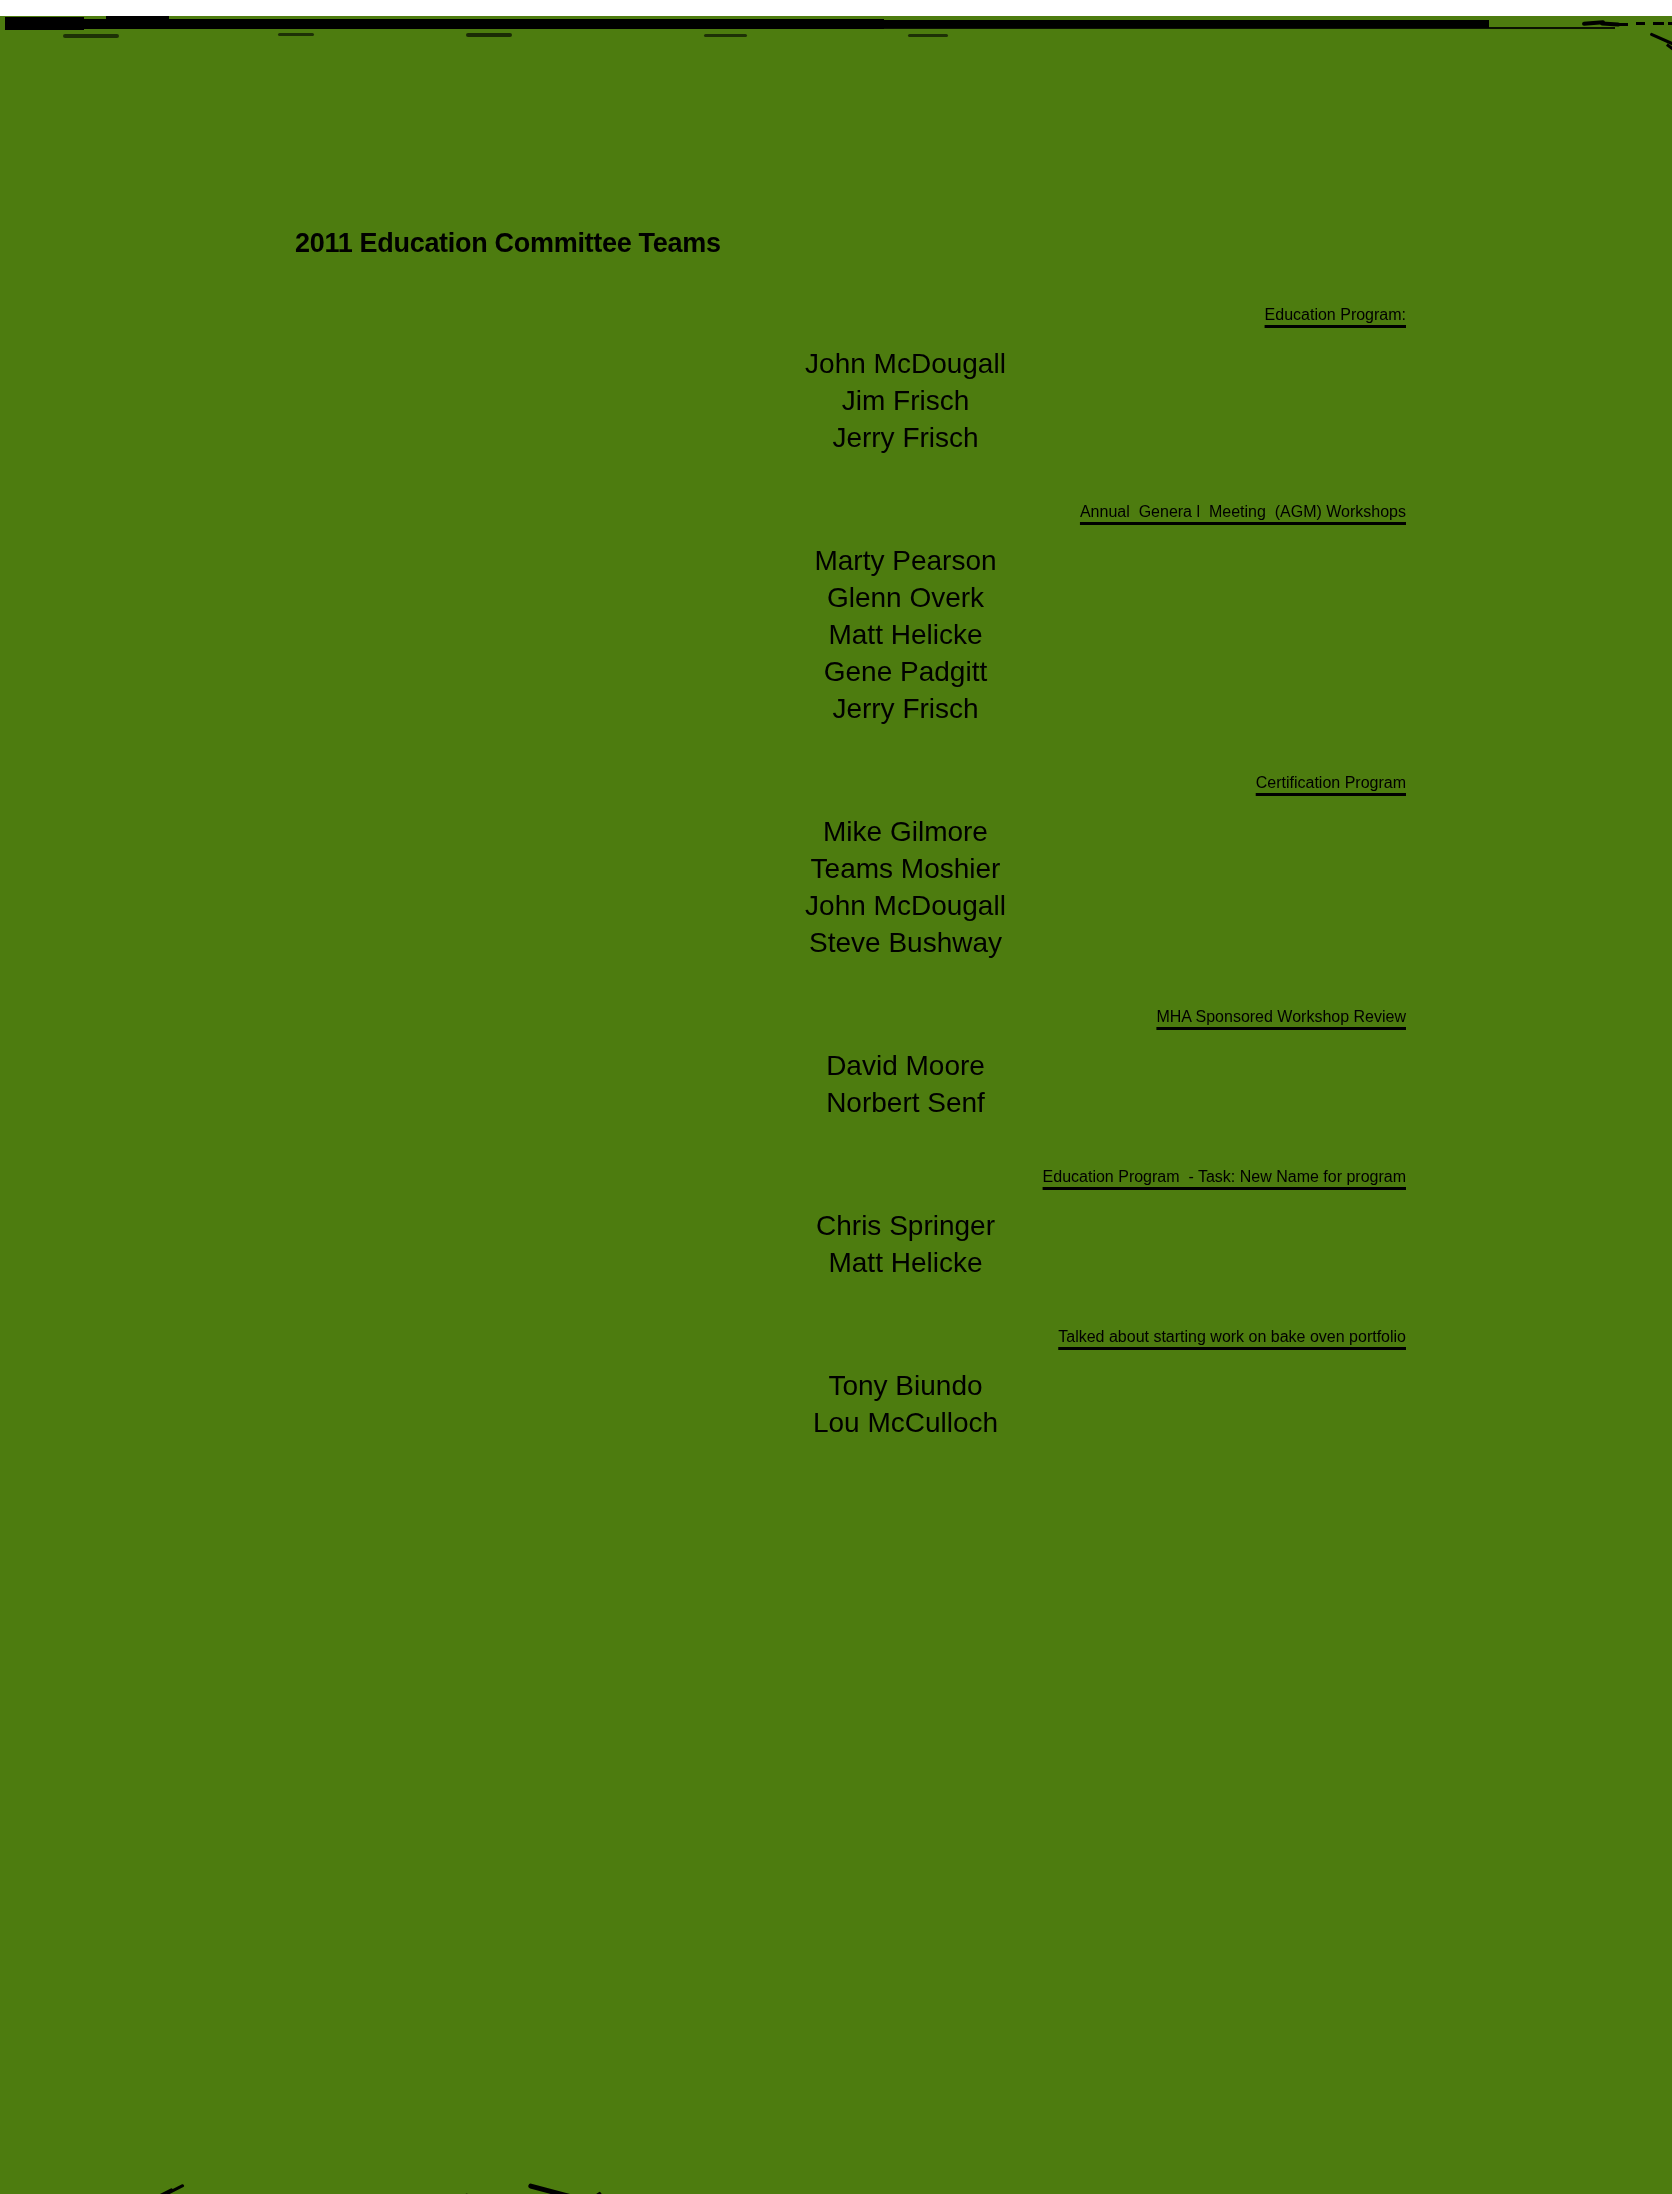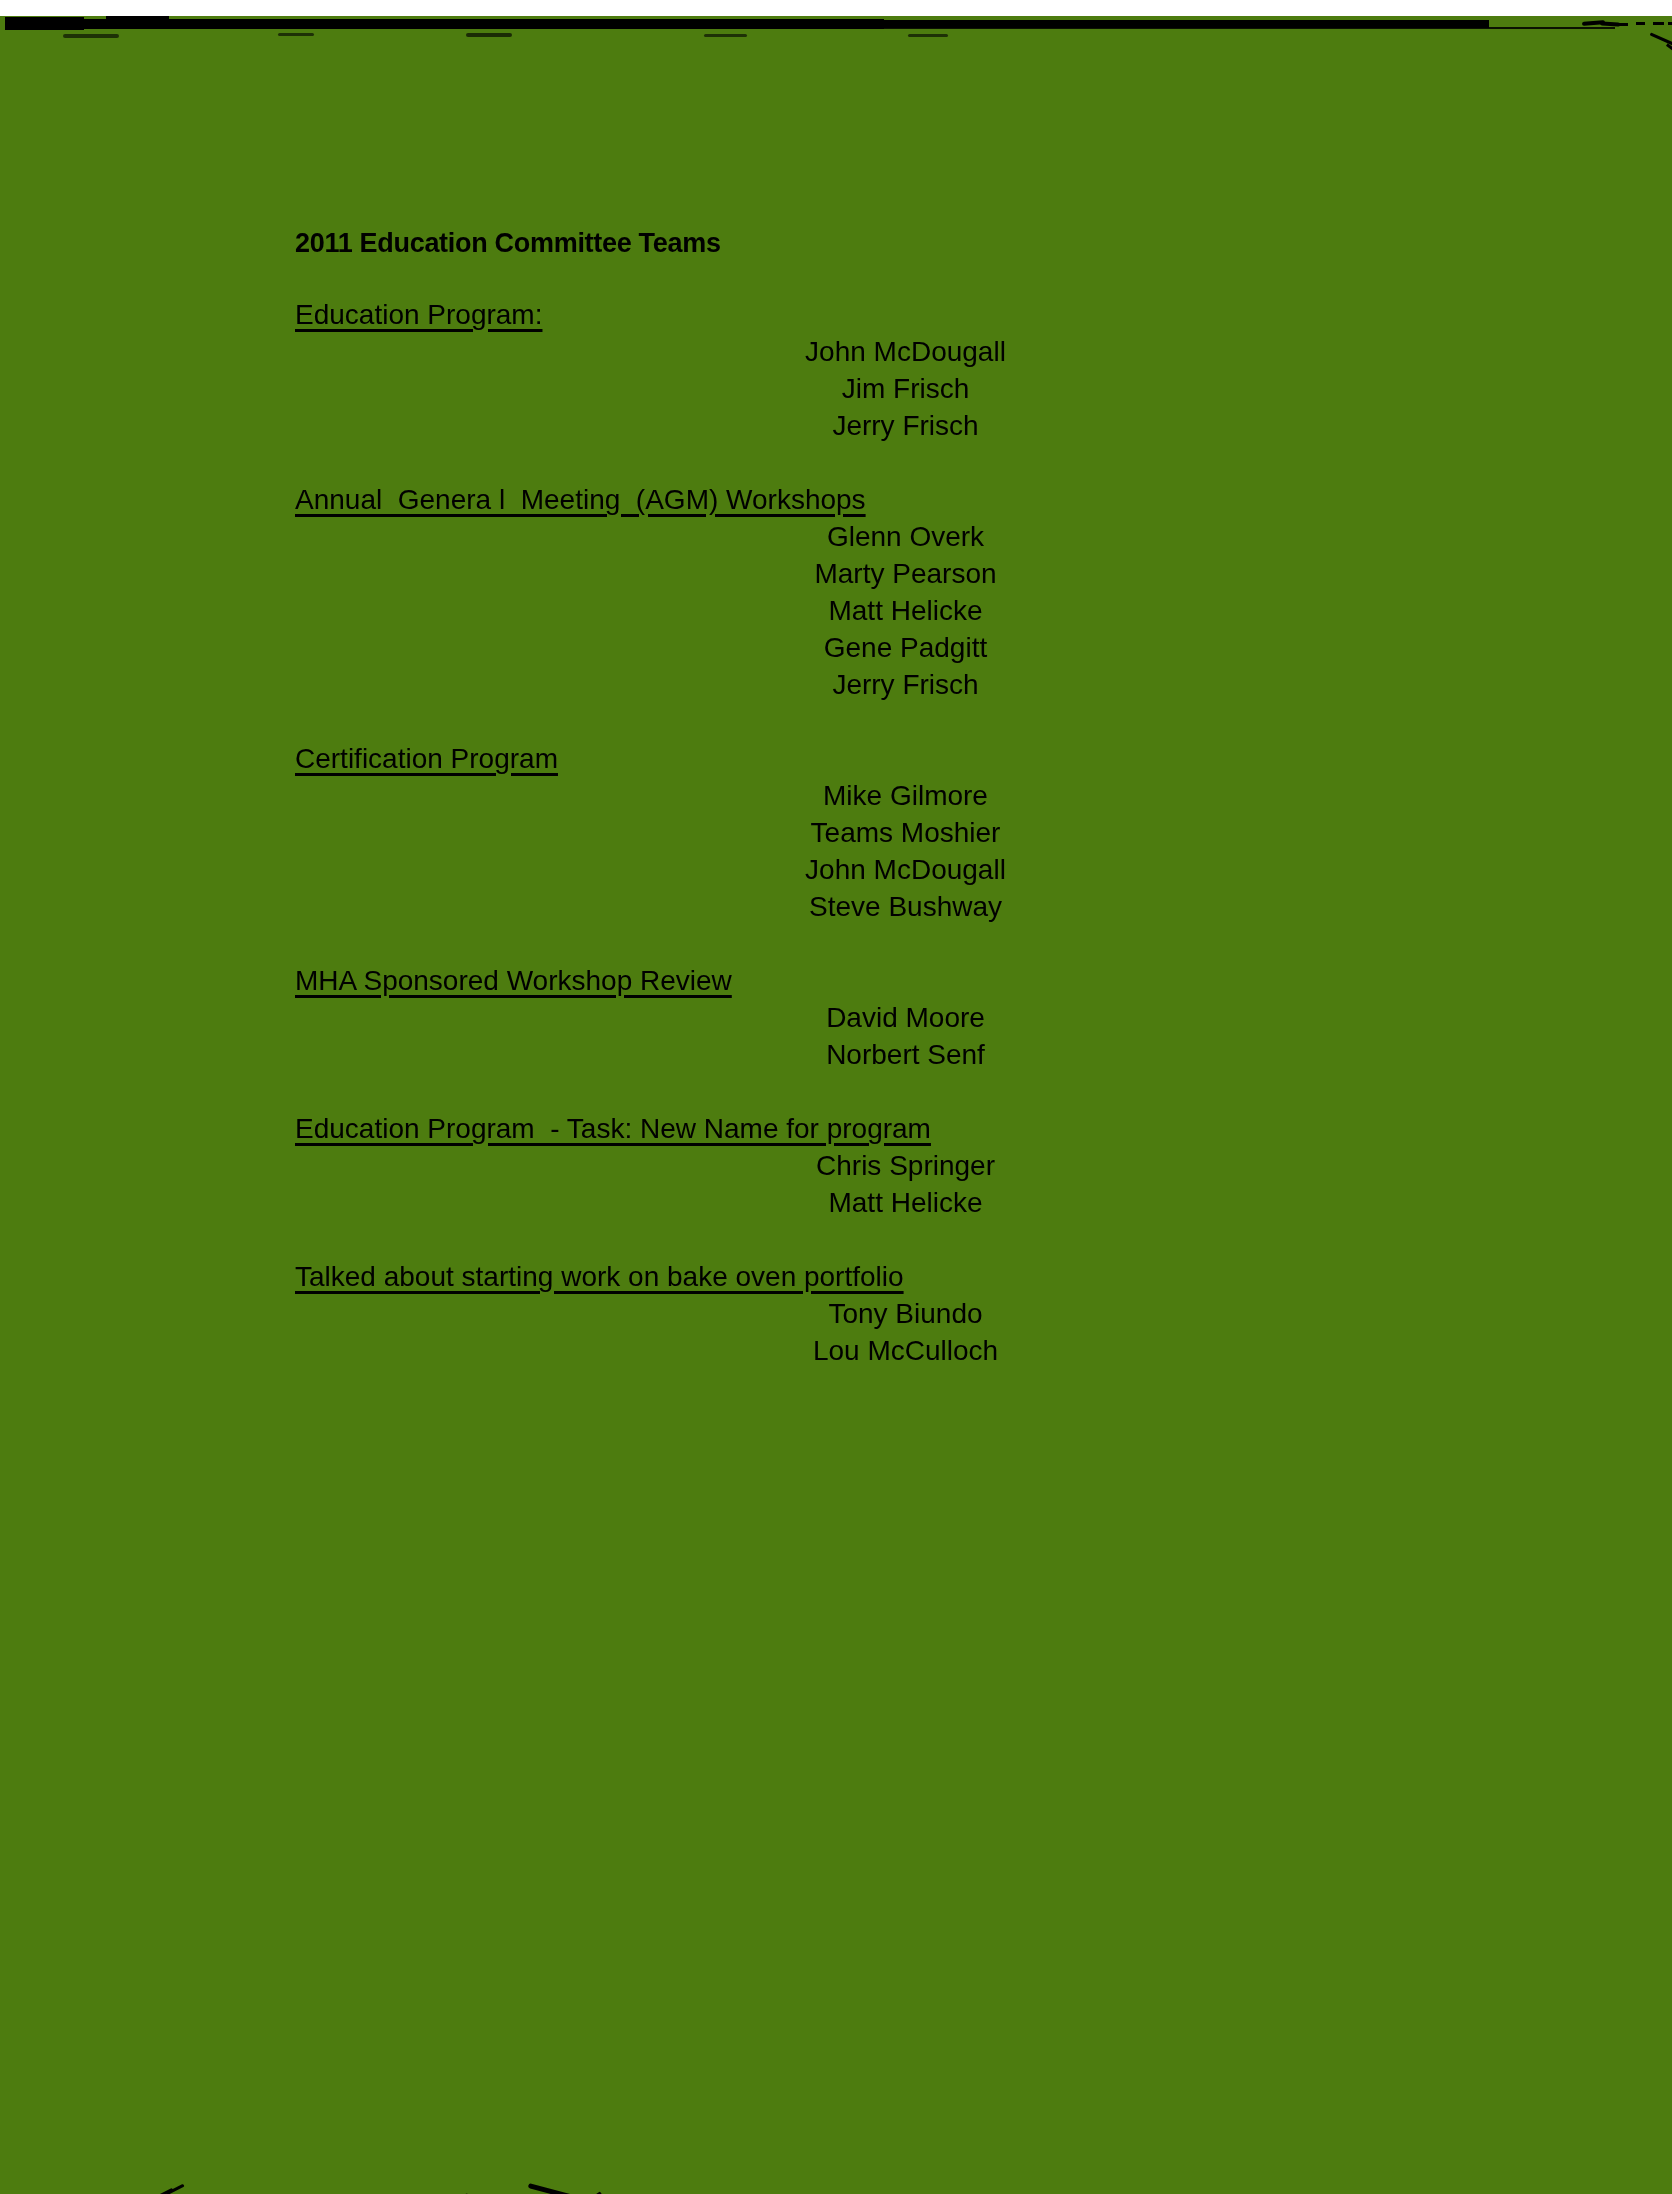--- a/index.html
+++ b/index.html
@@ -16,26 +16,27 @@
     position: absolute; left: 295px; top: 209px; width: 1123px;
     color: #000;
     font-size: 28px; line-height: 37px;
   }
   .title {
     font-size: 27px; font-weight: 700; line-height: 37px;
     margin: 0 0 34px 0; letter-spacing: -0.3px;
   }
   .team { margin: 0 0 37px 0; }
   .heading {
-    font-size: 28px; font-weight: 400; margin: 0;
+    font-size: 16px; font-weight: 400; margin: 12px;
     line-height: 37px;
     text-decoration: underline;
     text-decoration-thickness: 2.6px;
     text-underline-offset: 4.6px;
     white-space: pre-wrap;
+    text-align: right;
   }
   .members { list-style: none; margin: 0; padding: 0 0 0 98px; }
   .members li { line-height: 37px; text-align: center; }
 
   
   .art { position: absolute; background: #000; }
   .art.white { background: #fff; }
 </style>
 </head>
 <body>
@@ -70,22 +71,22 @@
       <ul class="members">
         <li>John McDougall</li>
         <li>Jim Frisch</li>
         <li>Jerry Frisch</li>
       </ul>
     </section>
 
     <section class="team">
       <h2 class="heading">Annual  Genera l  Meeting  (AGM) Workshops</h2>
       <ul class="members">
+        <li>Marty Pearson</li>
         <li>Glenn Overk</li>
-        <li>Marty Pearson</li>
         <li>Matt Helicke</li>
         <li>Gene Padgitt</li>
         <li>Jerry Frisch</li>
       </ul>
     </section>
 
     <section class="team">
       <h2 class="heading">Certification Program</h2>
       <ul class="members">
         <li>Mike Gilmore</li>

